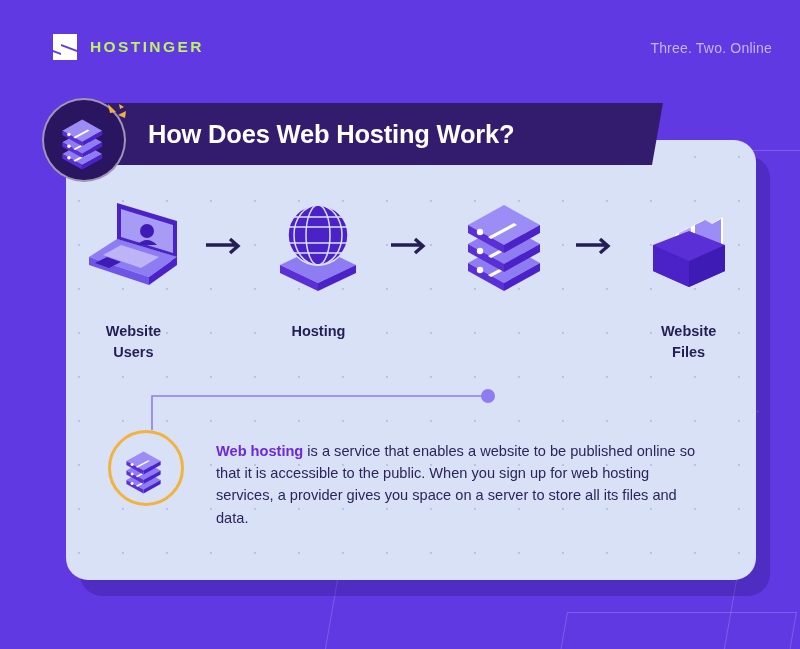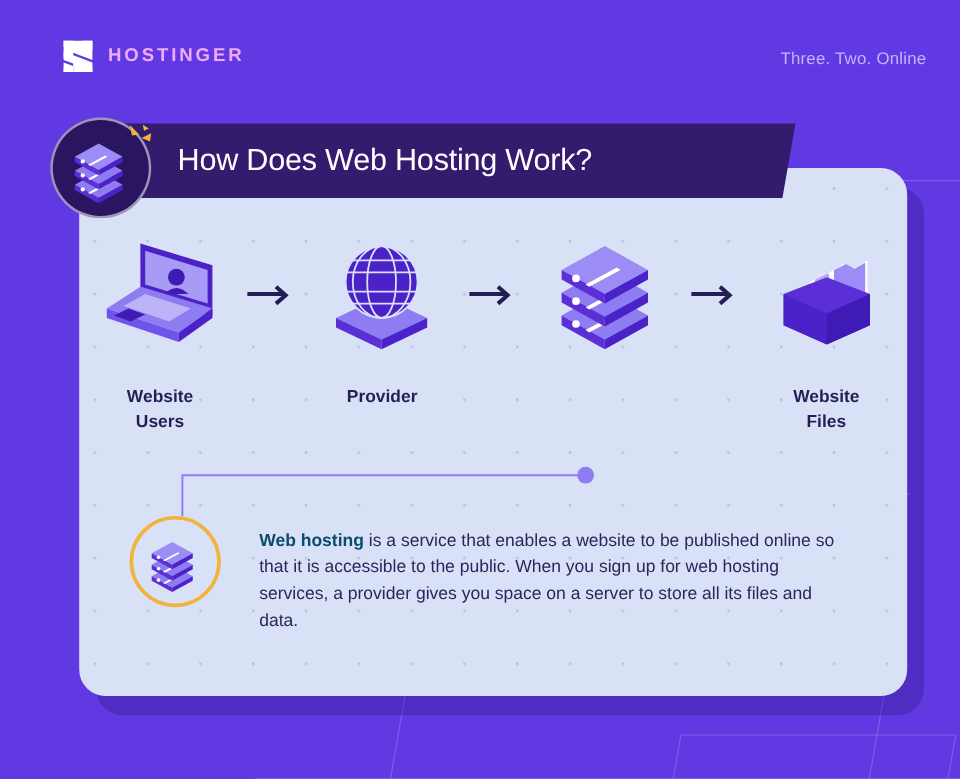--- a/index.html
+++ b/index.html
@@ -8,21 +8,21 @@
     font-family:"Liberation Sans", sans-serif;
     background:#6139E2; position:relative;
   }
   .stage { position:absolute; inset:0; }
 
   
   .header { position:absolute; top:33px; left:52px; right:28px; height:36px; }
   .logo { display:flex; align-items:center; gap:12px; }
   .logo-mark { width:26px; height:28px; flex:none; }
   .logo-text {
-    color:#f0abfc; font-size:15.5px; font-weight:bold;
+    color:#bef264; font-size:15.5px; font-weight:bold;
     letter-spacing:2.4px;
   }
   .tagline {
     position:absolute; right:0; top:7px;
     color:#c4b5fd; font-size:14px; letter-spacing:.2px;
   }
 
   
   .frame { position:absolute; border:1px solid rgba(255,255,255,.18); }
   .frame.f1 { left:612px; top:150px; width:170px; height:262px;
@@ -49,21 +49,21 @@
 
   
   .ribbon-wrap { position:absolute; left:86px; top:103px; width:566px; height:62px; }
   .ribbon {
     position:absolute; inset:0; background:#331C6E;
     transform:skewX(-10deg); transform-origin:left bottom;
   }
   .ribbon-text {
     position:absolute; left:62px; top:0; height:62px;
     display:flex; align-items:center;
-    color:#ffffff; font-size:25.5px; font-weight:normal;
+    color:#ffffff; font-size:25.5px; font-weight:bold;
     letter-spacing:-.2px; white-space:nowrap;
   }
 
   
   .badge {
     position:absolute; left:42px; top:98px; width:84px; height:84px;
     border-radius:50%; background:#2A1560;
     border:2px solid rgba(255,255,255,.55);
   }
   .badge .spark {
@@ -91,21 +91,21 @@
   
   .desc-icon {
     position:absolute; left:42px; top:290px; width:76px; height:76px;
     border-radius:50%; background:#D9E1F7; border:3px solid #F2B33D;
     display:flex; align-items:center; justify-content:center;
   }
   .desc-text {
     position:absolute; left:150px; top:300px; width:480px;
     color:#2B2559; font-size:14.6px; line-height:1.52;
   }
-  .desc-text b { color:#0c4a6e; font-weight:bold; }
+  .desc-text b { color:#6d28d9; font-weight:bold; }
 
   
   .overlay {
     position:absolute; left:0; right:0; top:470px;
     text-align:center; pointer-events:none;
     color:#F40B0B; font-size:30px; font-weight:bold; line-height:1.38;
     letter-spacing:-.4px;
     text-shadow:
       -1.6px -1.6px 0 #fff, 1.6px -1.6px 0 #fff,
       -1.6px  1.6px 0 #fff, 1.6px  1.6px 0 #fff,
@@ -169,21 +169,21 @@
               <path d="M60 92 L98 74 L98 82 L60 100 Z" fill="#4B22C8"></path>
               <circle cx="60" cy="44" r="30" fill="#4B22C8"></circle>
               <g stroke="#D9E1F7" stroke-width="1.5" fill="none">
                 <ellipse cx="60" cy="44" rx="30" ry="30"></ellipse>
                 <ellipse cx="60" cy="44" rx="12" ry="30"></ellipse>
                 <ellipse cx="60" cy="44" rx="24" ry="30"></ellipse>
                 <path d="M30 36 H90 M30 52 H90 M33 26 H87 M33 62 H87"></path>
               </g>
             </svg>
           </div>
-          <div class="node-label">Provider</div>
+          <div class="node-label">Hosting</div>
         </div>
 
         <div class="arrow">
           <svg width="40" height="18" viewBox="0 0 40 18">
             <path d="M0 8 H30 M24 2 L32 9 L24 16" stroke="#241E55" stroke-width="3.4" fill="none"></path>
           </svg>
         </div>
 
         <div class="node">
           <div class="node-art">

